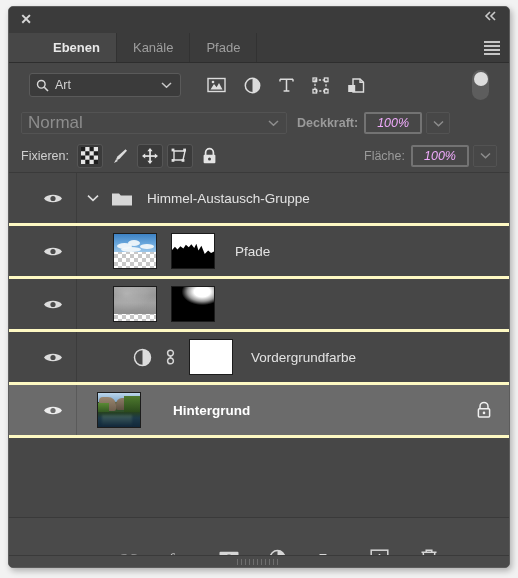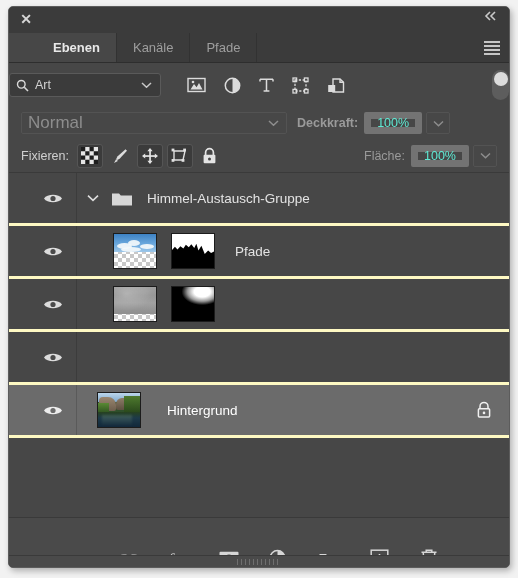--- a/index.html
+++ b/index.html
@@ -74,21 +74,21 @@
   }
   .hamburger { width: 16px; }
   .hamburger span {
     display: block; height: 2px; background: #c5c5c5; margin: 2px 0;
   }
 
   
   .filterrow {
     height: 44px;
     display: flex; align-items: center;
-    padding: 0 0;
+    padding: 0 20px;
     gap: 0;
     flex: 0 0 auto;
     justify-content: center;
   }
   .filtersel {
     width: 152px; height: 24px;
     background: #3b3b3b;
     border: 1px solid #5a5a5a;
     border-radius: 3px;
     display: flex; align-items: center;
@@ -137,23 +137,23 @@
     border-radius: 2px;
     display: flex; align-items: flex-start;
     padding: 0 6px;
     color: #8d8d8d; font-size: 17px;
     position: relative;
   }
   .blendsel .caret { position: absolute; right: 7px; top: 50%; transform: translateY(-50%); }
   .opacity-label { color: #9a9a9a; font-size: 12.5px; margin-left: 10px; font-weight: bold; }
   .numfield {
     width: 58px; height: 22px; margin-left: 6px;
-    border: 7px solid #737373; border-radius: 2px;
+    border: 2px solid #737373; border-radius: 2px;
     display: flex; align-items: center; justify-content: center;
-    color: #5eead4; font-size: 12.5px;
+    color: #f0abfc; font-size: 12.5px; font-style: italic;
   }
   .stepper {
     width: 24px; height: 22px; margin-left: 4px;
     border: 1px solid #535353; border-radius: 2px;
     display: flex; align-items: center; justify-content: center;
   }
 
   
   .lockrow {
     height: 34px;
@@ -562,30 +562,47 @@
       </div>
     </div>
 
     <div class="lrow">
       <div class="eyecell">
         <svg width="20" height="13" viewBox="0 0 20 13">
           <path d="M1 6.5 C4 1.5 16 1.5 19 6.5 C16 11.5 4 11.5 1 6.5 Z" fill="#dcdcdc"></path>
           <circle cx="10" cy="6.5" r="2.6" fill="#4a4a4a"></circle>
         </svg>
       </div>
+      <div class="lbody" style="padding-left:56px; gap:12px;">
+        <span class="adj-ic">
+          <svg width="19" height="19" viewBox="0 0 19 19">
+            <circle cx="9.5" cy="9.5" r="8" fill="none" stroke="#dcdcdc" stroke-width="1.5"></circle>
+            <path d="M9.5 1.5 A8 8 0 0 1 9.5 17.5 Z" fill="#dcdcdc"></path>
+          </svg>
+        </span>
+        <span class="link-ic">
+          <svg width="13" height="20" viewBox="0 0 13 20">
+            <path d="M6.5 3.2 a2.9 2.9 0 1 1 0 5.8 a2.9 2.9 0 1 1 0 -5.8 Z" fill="none" stroke="#d4d4d4" stroke-width="1.5"></path>
+            <path d="M6.5 11 a2.9 2.9 0 1 1 0 5.8 a2.9 2.9 0 1 1 0 -5.8 Z" fill="none" stroke="#d4d4d4" stroke-width="1.5"></path>
+            <path d="M6.5 8.6 V11.4" stroke="#d4d4d4" stroke-width="1.5"></path>
+          </svg>
+        </span>
+        <div class="thumb mask white-mask"></div>
+        <span class="lname">Vordergrundfarbe</span>
+      </div>
     </div>
 
     <div class="lrow selected">
       <div class="eyecell">
         <svg width="20" height="13" viewBox="0 0 20 13">
           <path d="M1 6.5 C4 1.5 16 1.5 19 6.5 C16 11.5 4 11.5 1 6.5 Z" fill="#ececec"></path>
           <circle cx="10" cy="6.5" r="2.6" fill="#6b6b6b"></circle>
         </svg>
       </div>
-      <div class="lbody" style="padding-left:14px; gap:14px;">
+      <div class="lbody" style="padding-left:14px; gap:20px;font-weight:bold;">
         <div class="thumb" style="margin:0 6px;">
           <div class="photo">
             <div class="ph-sky"></div>
             <div class="ph-rock"></div>
             <div class="ph-rock2"></div>
             <div class="ph-tree"></div>
             <div class="ph-tree2"></div>
             <div class="ph-water"></div>
             <div class="ph-refl"></div>
           </div>

